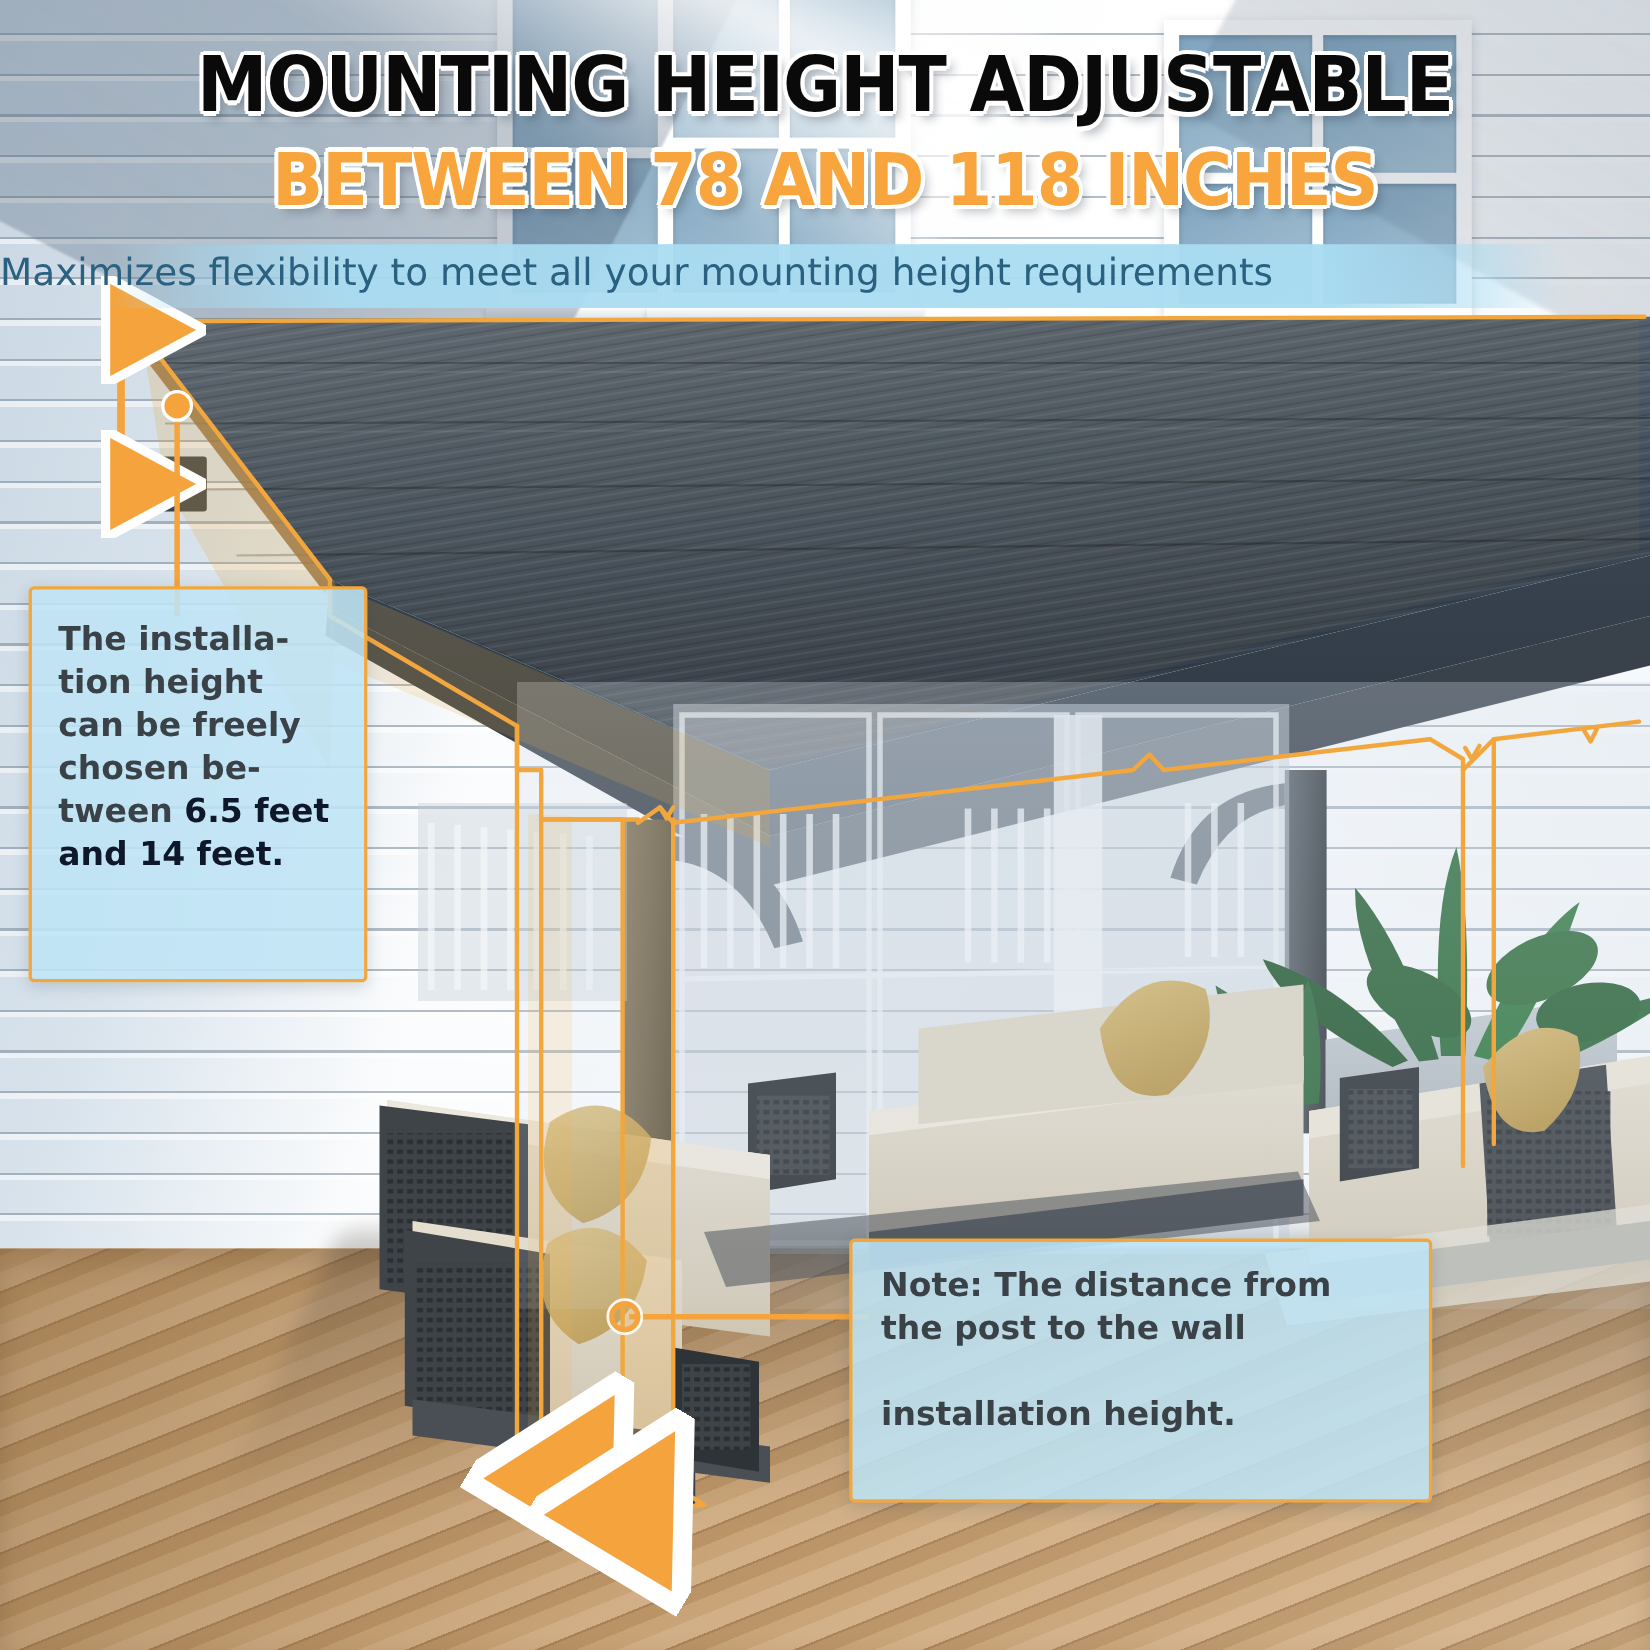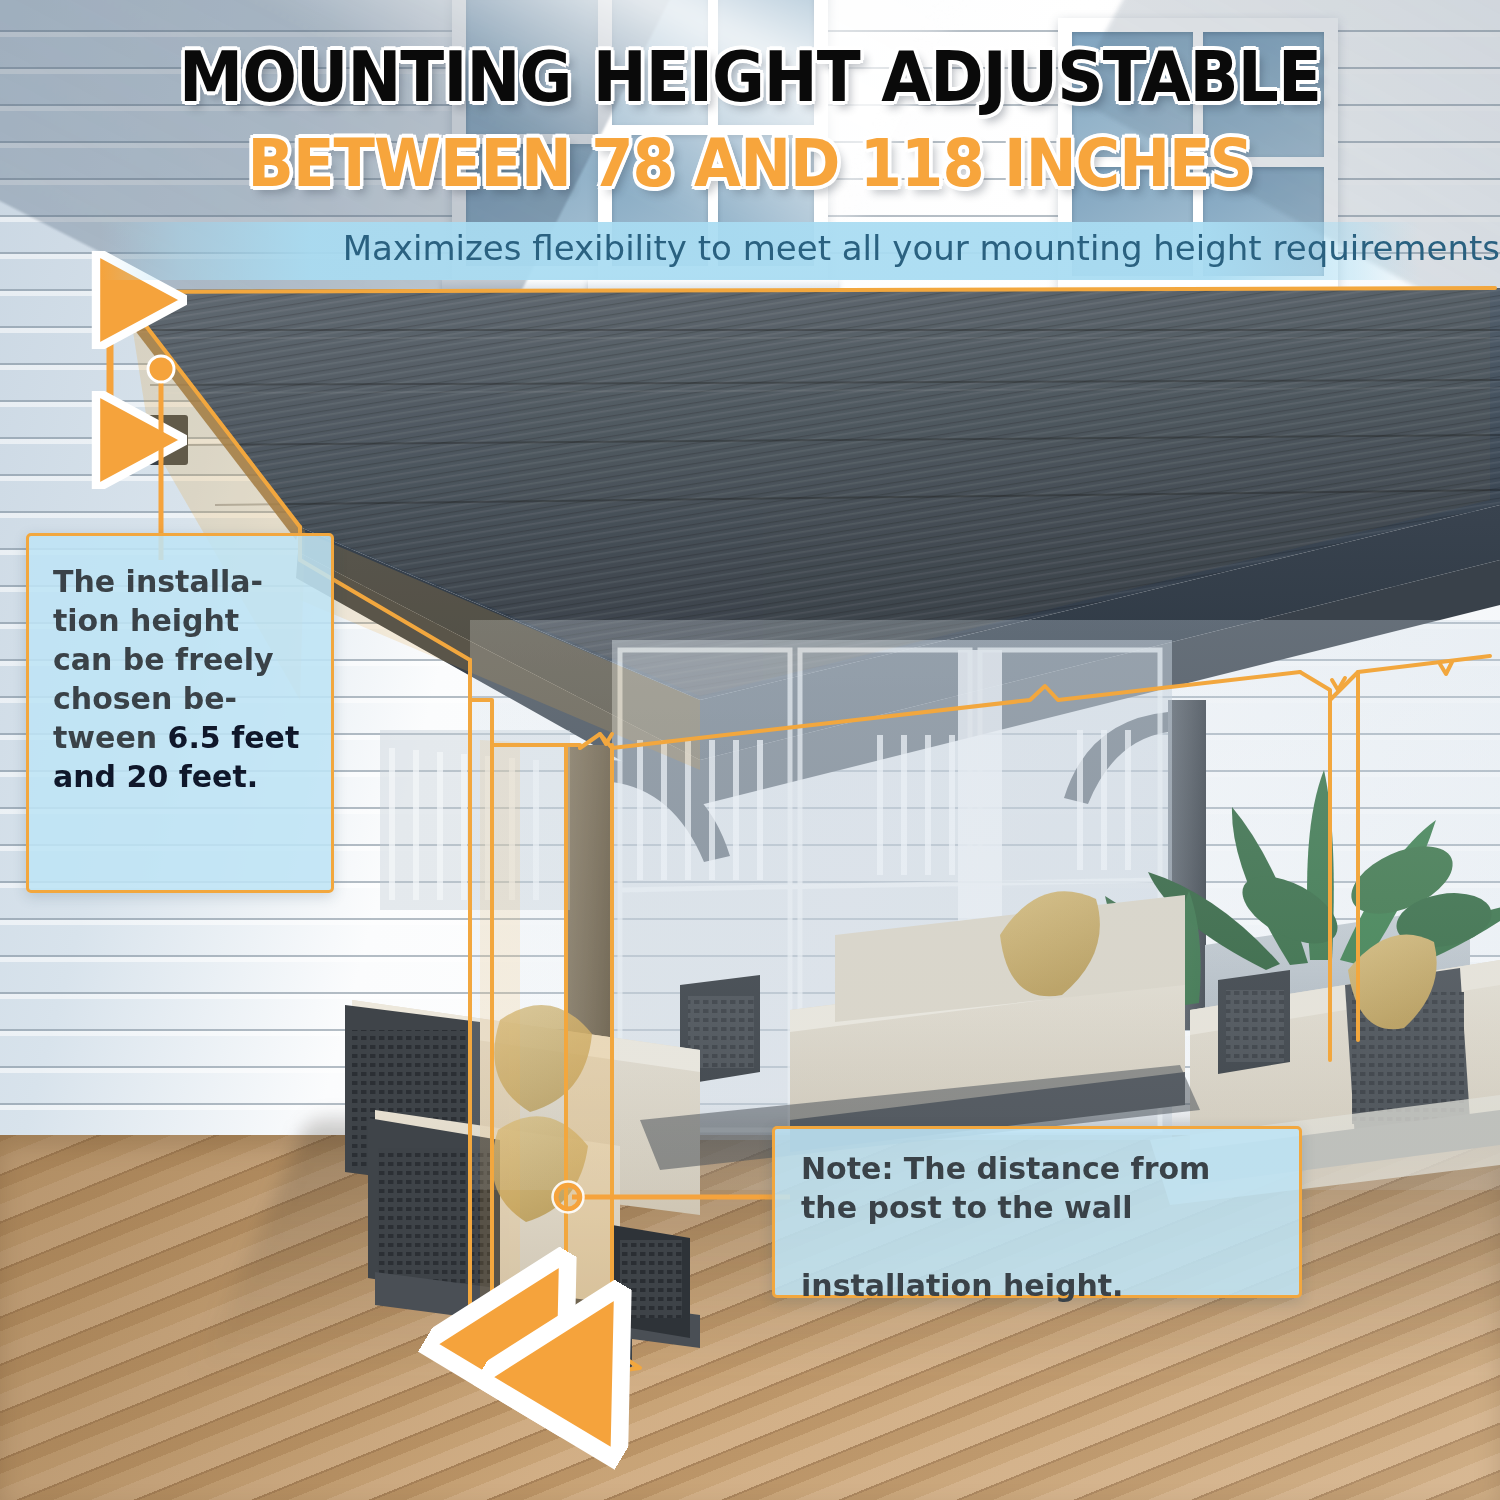--- a/index.html
+++ b/index.html
@@ -119,21 +119,21 @@
     left:100px;top:222px;width:1320px;height:58px;
     background:linear-gradient(90deg,
       rgba(169,220,242,0) 0%,
       rgba(169,220,242,.45) 6%,
       rgba(169,220,242,.92) 16%,
       rgba(169,220,242,.95) 84%,
       rgba(169,220,242,.45) 95%,
       rgba(169,220,242,0) 100%);
   }
   #subtitle{
-    left:0;top:228px;width:1500px;text-align:right;
+    left:0;top:228px;width:1500px;text-align:left;
     font-family:"DejaVu Sans", sans-serif;
     font-weight:400;font-size:34px;color:#2A6180;
   }
 
   
   .callout{
     position:absolute;
     background:rgba(190,228,245,.88);
     border:3px solid #F2A73E;
     border-radius:5px;
@@ -144,21 +144,21 @@
     font-weight:600;
     line-height:1.30;
   }
   #callout-left{
     left:26px;top:533px;width:308px;height:360px;
     padding:26px 22px 20px 24px;
     font-size:30px;
   }
   #callout-left .hl{color:#0f172a;font-weight:700;}
   #callout-note{
-    left:772px;top:1126px;width:530px;height:172px;
+    left:772px;top:1126px;width:530px;height:240px;
     padding:20px 24px 32px 26px;
     font-size:30px;
   }
 
   
   #anno{left:0;top:0;width:1500px;height:1500px;pointer-events:none;}
 
   
   #glass-haze{
     left:470px;top:620px;width:1060px;height:570px;
@@ -484,21 +484,21 @@
   <div class="layer" id="headline">MOUNTING HEIGHT ADJUSTABLE</div>
   <div class="layer" id="headline2">BETWEEN 78 AND 118 INCHES</div>
   <div class="layer" id="subtitle">Maximizes flexibility to meet all your mounting height requirements</div>
 
   <div class="callout" id="callout-left">
     <span>The installa-</span><br>
     <span>tion height</span><br>
     <span>can be freely</span><br>
     <span>chosen be-</span><br>
     <span>tween </span><span class="hl">6.5 feet</span><br>
-    <span class="hl">and 20 feet.</span>
+    <span class="hl">and 14 feet.</span>
   </div>
 
   <div class="callout" id="callout-note">
     <span>Note: The distance from</span><br>
     <span>the post to the wall</span><br>
     <br>
     <span>installation height.</span>
   </div>
 
 </div>

